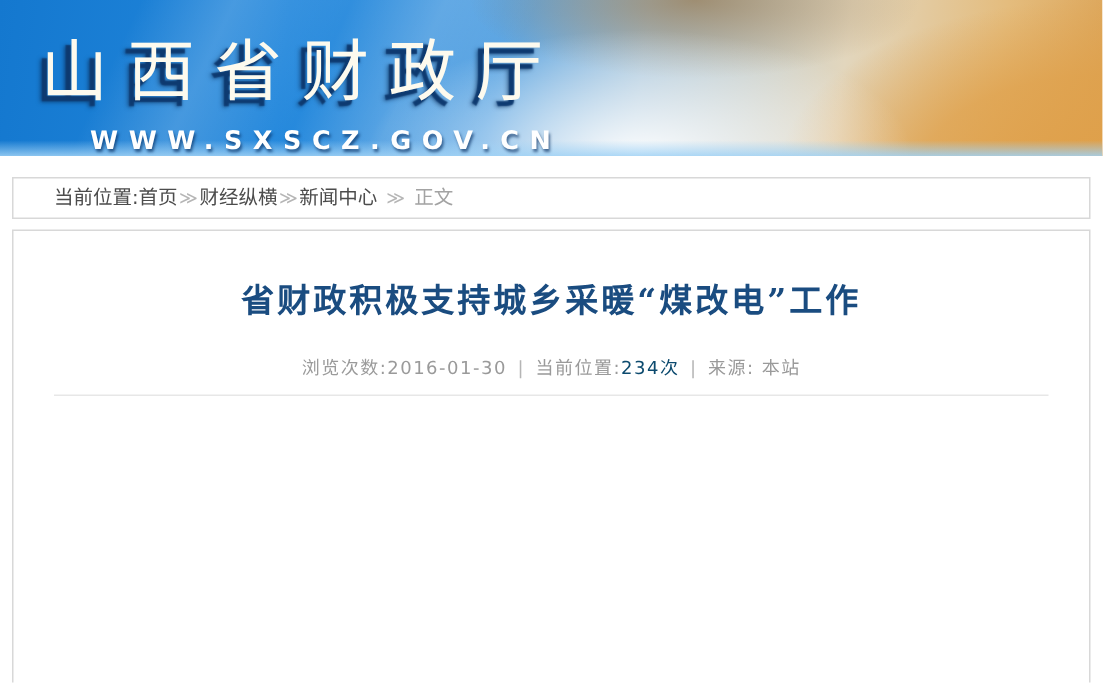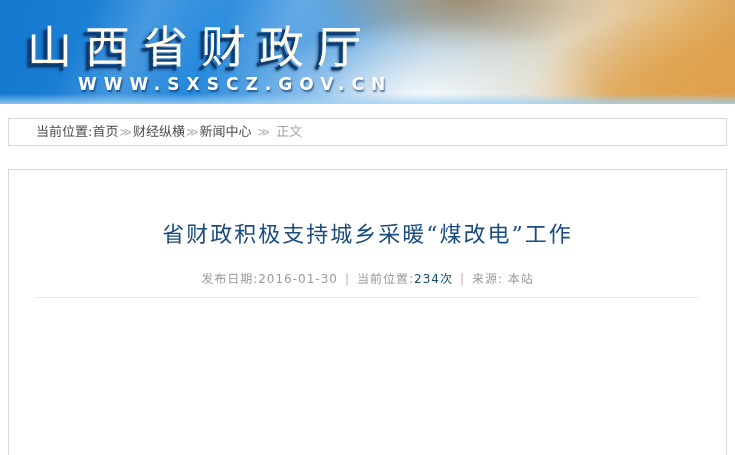--- a/index.html
+++ b/index.html
@@ -39,33 +39,32 @@
     font-size: 45px;
     font-weight: normal;
     letter-spacing: 13px;
     color: #fdfaee;
     text-shadow: -4px 4px 1px #0e3a70, -5px 5px 3px rgba(10,40,80,0.55);
     white-space: nowrap;
   }
   .site-url {
     position: absolute;
     left: 60px;
-    top: 74px;
+    top: 84px;
     font-size: 17px;
     font-weight: bold;
     letter-spacing: 7px;
     color: #ffffff;
     text-shadow: 1px 2px 2px rgba(6,45,95,0.65);
     white-space: nowrap;
-    margin-left: 18px;
   }
 
   
   .crumb-bar {
-    margin: 14px 8px 23px 8px;
+    margin: 14px 8px 7px 8px;
     height: 26px;
     line-height: 26px;
     border: 1px solid #d8d8d8;
     background: #ffffff;
     padding-left: 27px;
     font-size: 13px;
     color: #4c4c4c;
     white-space: nowrap;
   }
   .crumb-bar a {
@@ -88,24 +87,24 @@
   
   .content-box {
     margin: 0 8px;
     border: 1px solid #d8d8d8;
     background: #ffffff;
     height: 420px; 
     padding: 24px 27px 0 27px;
     box-sizing: border-box;
   }
   .article-title {
-    margin: 22px 0 0 0;
+    margin: 4px 0 0 0;
     text-align: center;
     font-family: "DejaVu Serif", "Liberation Serif", serif;
-    font-weight: normal;
+    font-weight: bold;
     font-size: 22px;
     color: #1a4c80;
     letter-spacing: 2px;
   }
   .article-meta {
     margin-top: 21px;
     padding-bottom: 11px;
     border-bottom: 1px solid #e7e7e7;
     text-align: center;
     font-size: 12px;
@@ -132,17 +131,17 @@
 </div>
 
 <div class="crumb-bar">
   <span>当前位置:</span><a>首页</a><span class="crumb-sep">≫</span><a>财经纵横</a><span class="crumb-sep">≫</span><a>新闻中心</a><span class="crumb-sep last">≫</span><span class="crumb-current">正文</span>
 </div>
 
 <div class="content-box">
   <h1 class="article-title">省财政积极支持城乡采暖“煤改电”工作</h1>
 
   <div class="article-meta">
-    <span>发布日期:</span><span>2016-01-30</span><span class="divider">|</span><span>当前位置:</span><span class="views-count">234次</span><span class="divider">|</span><span>来源:</span>
+    <span>浏览次数:</span><span>2016-01-30</span><span class="divider">|</span><span>当前位置:</span><span class="views-count">234次</span><span class="divider">|</span><span>来源:</span>
     <span>本站</span>
   </div>
 
 </div>
 
 </body></html>

